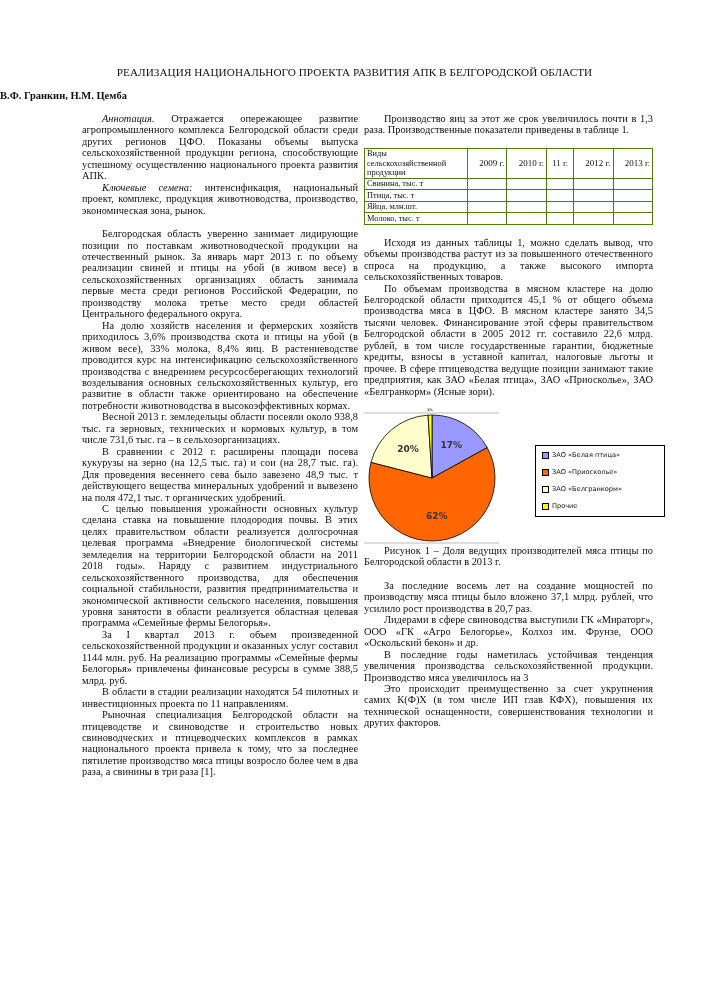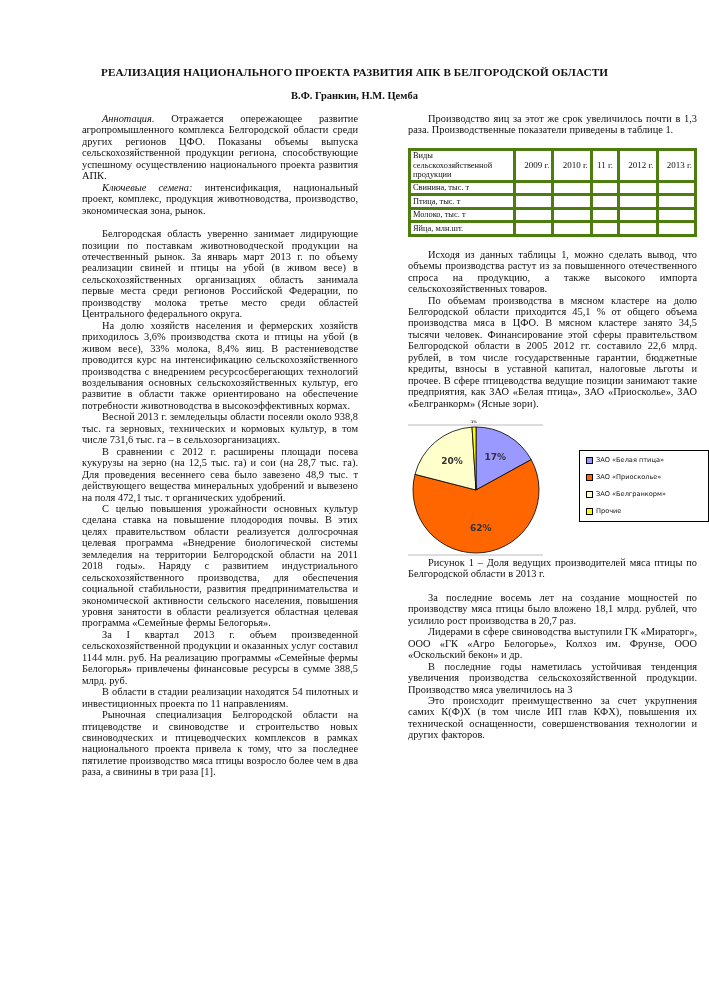--- a/index.html
+++ b/index.html
@@ -1,36 +1,36 @@
 <!DOCTYPE html>
 <html><head>
 <meta charset="utf-8">
 <style>
   html, body { margin: 0; padding: 0; background: #ffffff; }
   body { width: 709px; height: 1003px; position: relative; overflow: hidden;
          font-family: "Liberation Serif", "DejaVu Serif", serif; color: #111; }
   .title { position: absolute; left: 0; width: 709px; top: 66px; text-align: center;
-           font-weight: bold; font-size: 11.2px; letter-spacing: 0.05px; }
-  .authors { position: absolute; left: 0; width: 709px; top: 90px; text-align: center;
+           font-weight: normal; font-size: 11.2px; letter-spacing: 0.05px; }
+  .authors { position: absolute; left: 0; width: 709px; top: 90px; text-align: left;
              font-weight: bold; font-size: 10.5px; }
   .col { position: absolute; font-size: 10.4px; line-height: 11.45px; text-align: justify; }
   .col-left { left: 82px; width: 276px; top: 113px; }
-  .col-right { left: 364px; width: 289px; top: 113px; margin-left: 44px; }
+  .col-right { left: 364px; width: 289px; top: 113px; }
   .col p { margin: 0; text-indent: 20px; hyphens: manual; }
   .gap { height: 11px; }
   .gap-big { height: 12px; }
   .ital { font-style: italic; }
   table.prod { border-collapse: collapse; width: 289px; font-size: 8.4px; line-height: 9.6px; margin-top: 1px; }
-  table.prod td { border: 3px solid #4d7c0f; padding: 0 2px; height: 10.5px; vertical-align: middle; }
+  table.prod td { border: 1px solid #4d7c0f; padding: 0 2px; height: 10.5px; vertical-align: middle; }
   table.prod td.hdr-first { width: 98px; }
   table.prod td.yr { text-align: right; font-size: 9px; }
   table.prod td.yr-right { text-align: center; font-size: 9px; }
   .chart-wrap { position: relative; width: 289px; height: 140px; margin-top: 8px; }
   .chart-wrap svg { position: absolute; left: 0; top: 0; }
-  .legend { position: absolute; left: 171px; top: 33px; width: 128px; height: 70px;
+  .legend { position: absolute; left: 171px; top: 40px; width: 128px; height: 70px;
             border: 1px solid #000; font-family: "DejaVu Sans", sans-serif; font-size: 6.6px; }
   .legend-item { display: flex; align-items: center; height: 15px; margin-left: 6px; margin-top: 2px; }
   .swatch { width: 5px; height: 5px; border: 1px solid #000; margin-right: 3px; }
   .caption { margin-top: 4px; }
 </style>
 </head>
 <body>
 
 <div class="title">РЕАЛИЗАЦИЯ НАЦИОНАЛЬНОГО ПРОЕКТА РАЗВИТИЯ АПК В БЕЛГОРОДСКОЙ ОБЛАСТИ</div>
 <div class="authors">В.Ф. Гранкин, Н.М. Цемба</div>
@@ -72,29 +72,29 @@
     </tr>
     <tr>
       <td>Птица, тыс. т</td>
       <td></td>
       <td></td>
       <td></td>
       <td></td>
       <td></td>
     </tr>
     <tr>
-      <td>Молоко, тыс. т</td>
+      <td>Яйца, млн.шт.</td>
       <td></td>
       <td></td>
       <td></td>
       <td></td>
       <td></td>
     </tr>
     <tr>
-      <td>Яйца, млн.шт.</td>
+      <td>Молоко, тыс. т</td>
       <td></td>
       <td></td>
       <td></td>
       <td></td>
       <td></td>
     </tr>
   </tbody>
     </table>
   <div class="gap-big"></div>
   <p>Исходя из данных таблицы 1, можно сделать вывод, что объемы производства растут из за повышенного отечественного спроса на продукцию, а также высокого импорта сельскохозяйственных товаров.</p>
@@ -132,17 +132,17 @@
       </div>
       <div class="legend-item">
         <span class="swatch" style="background:#ffff00"></span>
         <span>Прочие</span>
       </div>
     </div>
   </div>
 
   <p class="caption">Рисунок 1 – Доля ведущих производителей мяса птицы по Белгородской области в 2013  г.</p>
   <div class="gap-big"></div>
-  <p>За последние восемь лет на создание мощностей по производству мяса птицы было вложено 18,1 млрд. рублей, что усилило рост производства в 20,7 раз.</p>
+  <p>За последние восемь лет на создание мощностей по производству мяса птицы было вложено 37,1 млрд. рублей, что усилило рост производства в 20,7 раз.</p>
   <p>Лидерами в сфере свиноводства выступили ГК «Мираторг», ООО  «ГК  «Агро Белогорье», Колхоз им. Фрунзе, ООО «Оскольский бекон» и др.</p>
   <p>В последние годы наметилась устойчивая тенденция увеличения производства сельскохозяйственной продукции. Производство мяса увеличилось на 3</p>
   <p>Это происходит преимущественно за счет укрупнения самих К(Ф)Х (в том числе ИП   глав КФХ), повышения их технической оснащенности, совершенствования технологии и других факторов.</p>
 </div>
 
 </body></html>

